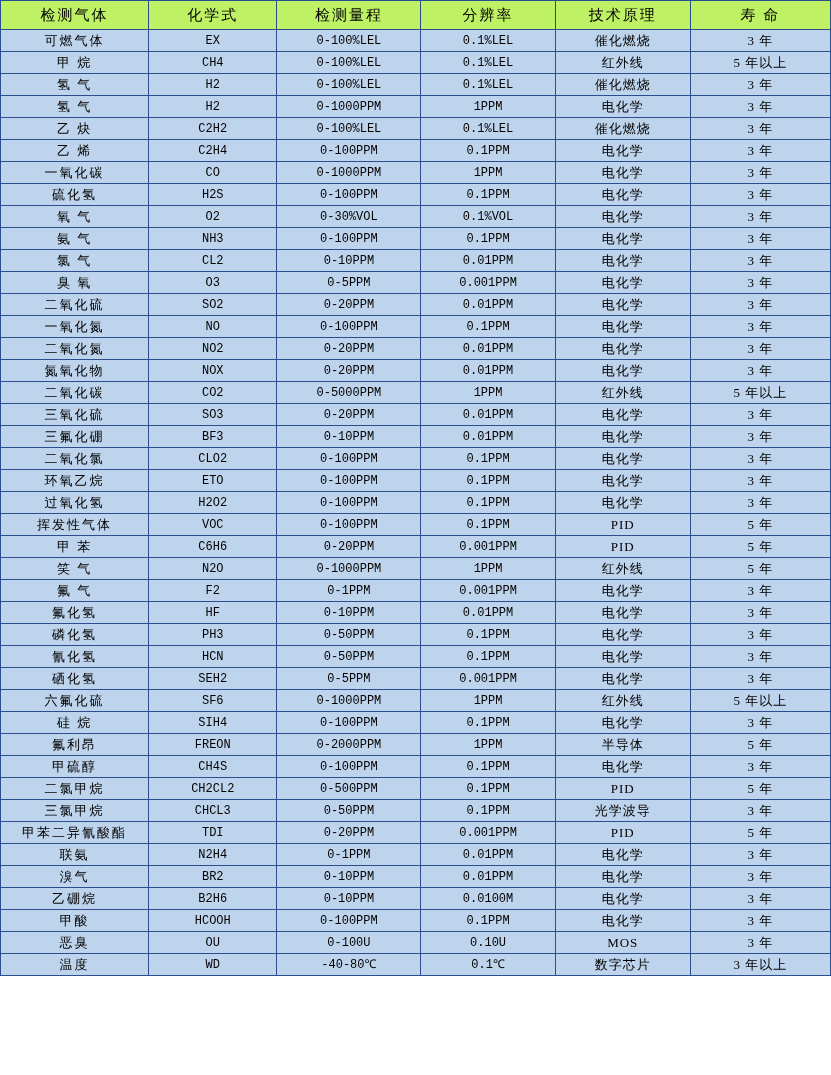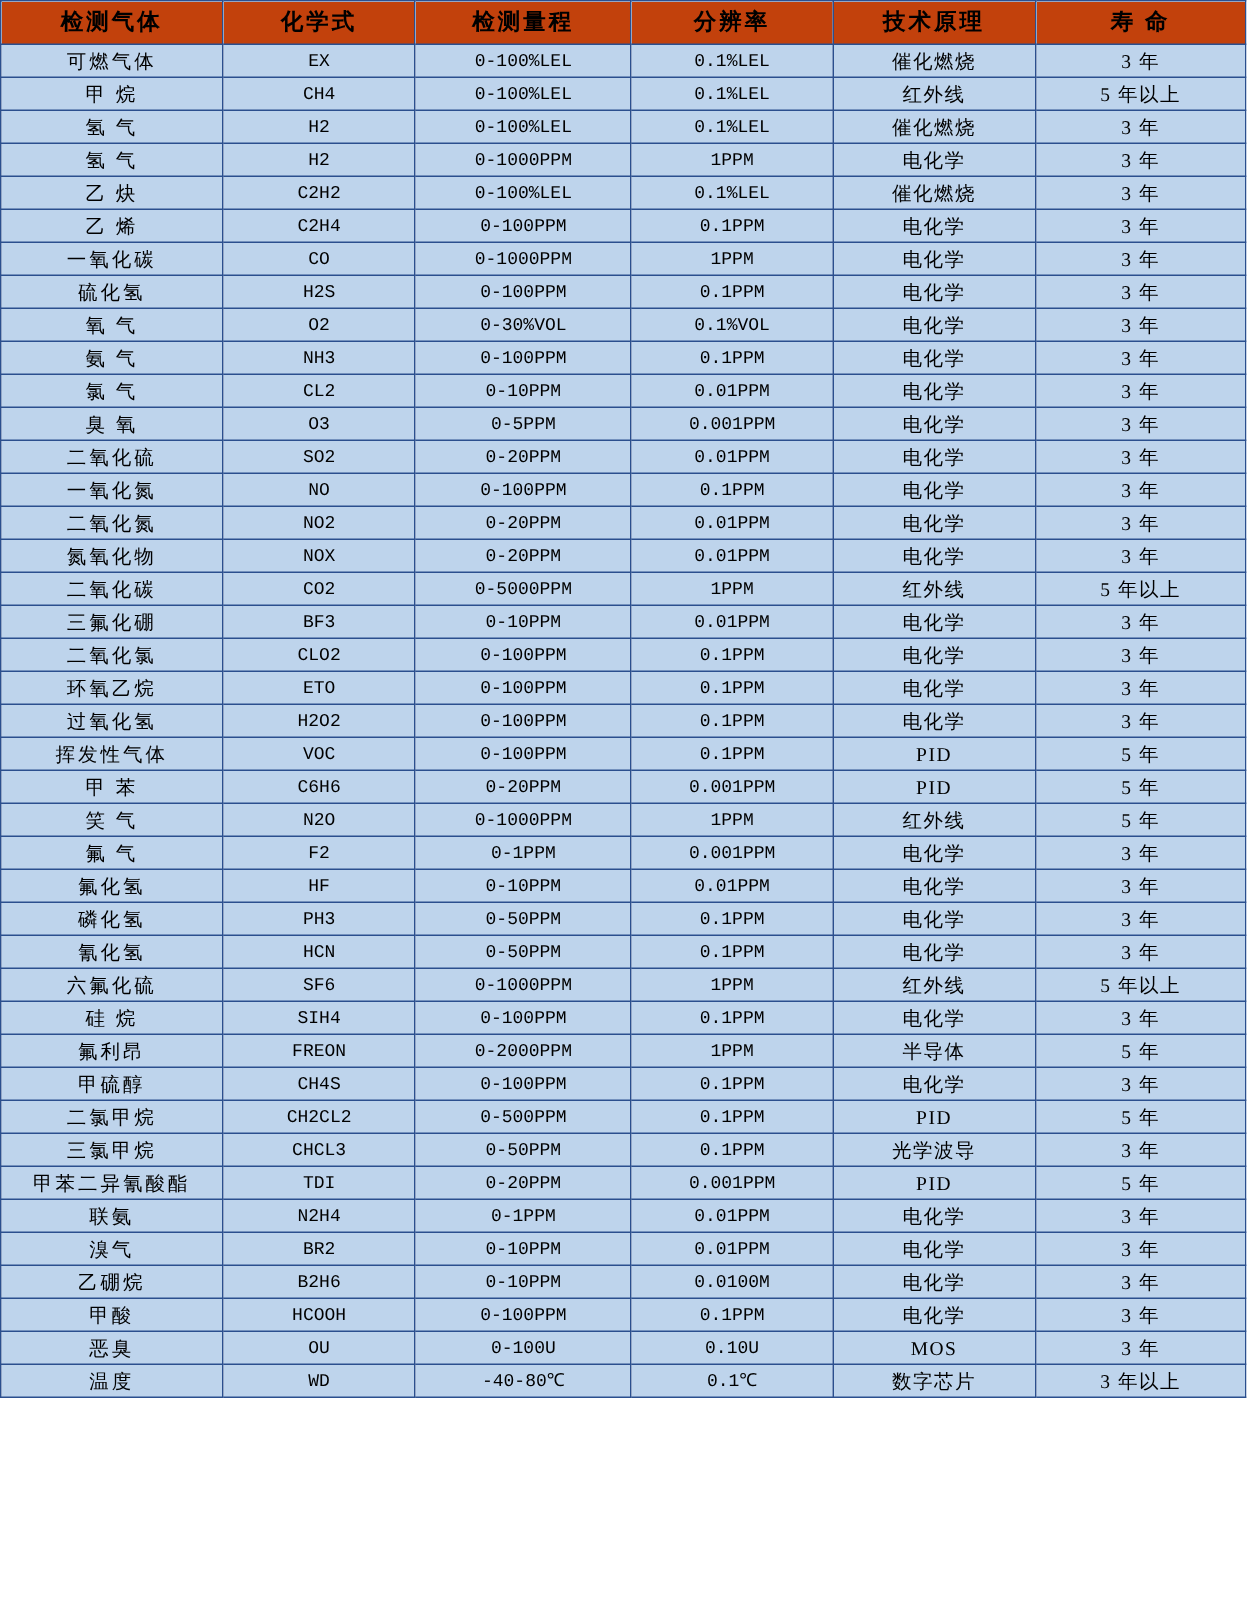--- a/index.html
+++ b/index.html
@@ -24,25 +24,25 @@
     color: #000000;
     background: #bed4ec;
     height: 21px;
     padding: 0;
     line-height: 20px;
     overflow: hidden;
     white-space: nowrap;
   }
   #gas-table thead th {
     font-size: 15px;
-    font-weight: bold;
+    font-weight: normal;
     height: 28px;
     line-height: 27px;
     letter-spacing: 2px;
-    background: #c2410c;
+    background: #bef264;
   }
   #gas-table tbody td.c-name {
     letter-spacing: 2px;
   }
   #gas-table tbody td.c-formula,
   #gas-table tbody td.c-range,
   #gas-table tbody td.c-res {
     font-family: "Liberation Mono", "DejaVu Sans Mono", monospace;
     font-size: 12px;
   }
@@ -210,20 +210,28 @@
       </tr>
       <tr>
         <td class="c-name">二氧化碳</td>
         <td class="c-formula">CO2</td>
         <td class="c-range">0-5000PPM</td>
         <td class="c-res">1PPM</td>
         <td class="c-tech">红外线</td>
         <td class="c-life">5 年以上</td>
       </tr>
       <tr>
+        <td class="c-name">三氧化硫</td>
+        <td class="c-formula">SO3</td>
+        <td class="c-range">0-20PPM</td>
+        <td class="c-res">0.01PPM</td>
+        <td class="c-tech">电化学</td>
+        <td class="c-life">3 年</td>
+      </tr>
+      <tr>
         <td class="c-name">三氟化硼</td>
         <td class="c-formula">BF3</td>
         <td class="c-range">0-10PPM</td>
         <td class="c-res">0.01PPM</td>
         <td class="c-tech">电化学</td>
         <td class="c-life">3 年</td>
       </tr>
       <tr>
         <td class="c-name">二氧化氯</td>
         <td class="c-formula">CLO2</td>
@@ -294,20 +302,28 @@
         <td class="c-range">0-50PPM</td>
         <td class="c-res">0.1PPM</td>
         <td class="c-tech">电化学</td>
         <td class="c-life">3 年</td>
       </tr>
       <tr>
         <td class="c-name">氰化氢</td>
         <td class="c-formula">HCN</td>
         <td class="c-range">0-50PPM</td>
         <td class="c-res">0.1PPM</td>
+        <td class="c-tech">电化学</td>
+        <td class="c-life">3 年</td>
+      </tr>
+      <tr>
+        <td class="c-name">硒化氢</td>
+        <td class="c-formula">SEH2</td>
+        <td class="c-range">0-5PPM</td>
+        <td class="c-res">0.001PPM</td>
         <td class="c-tech">电化学</td>
         <td class="c-life">3 年</td>
       </tr>
       <tr>
         <td class="c-name">六氟化硫</td>
         <td class="c-formula">SF6</td>
         <td class="c-range">0-1000PPM</td>
         <td class="c-res">1PPM</td>
         <td class="c-tech">红外线</td>
         <td class="c-life">5 年以上</td>

